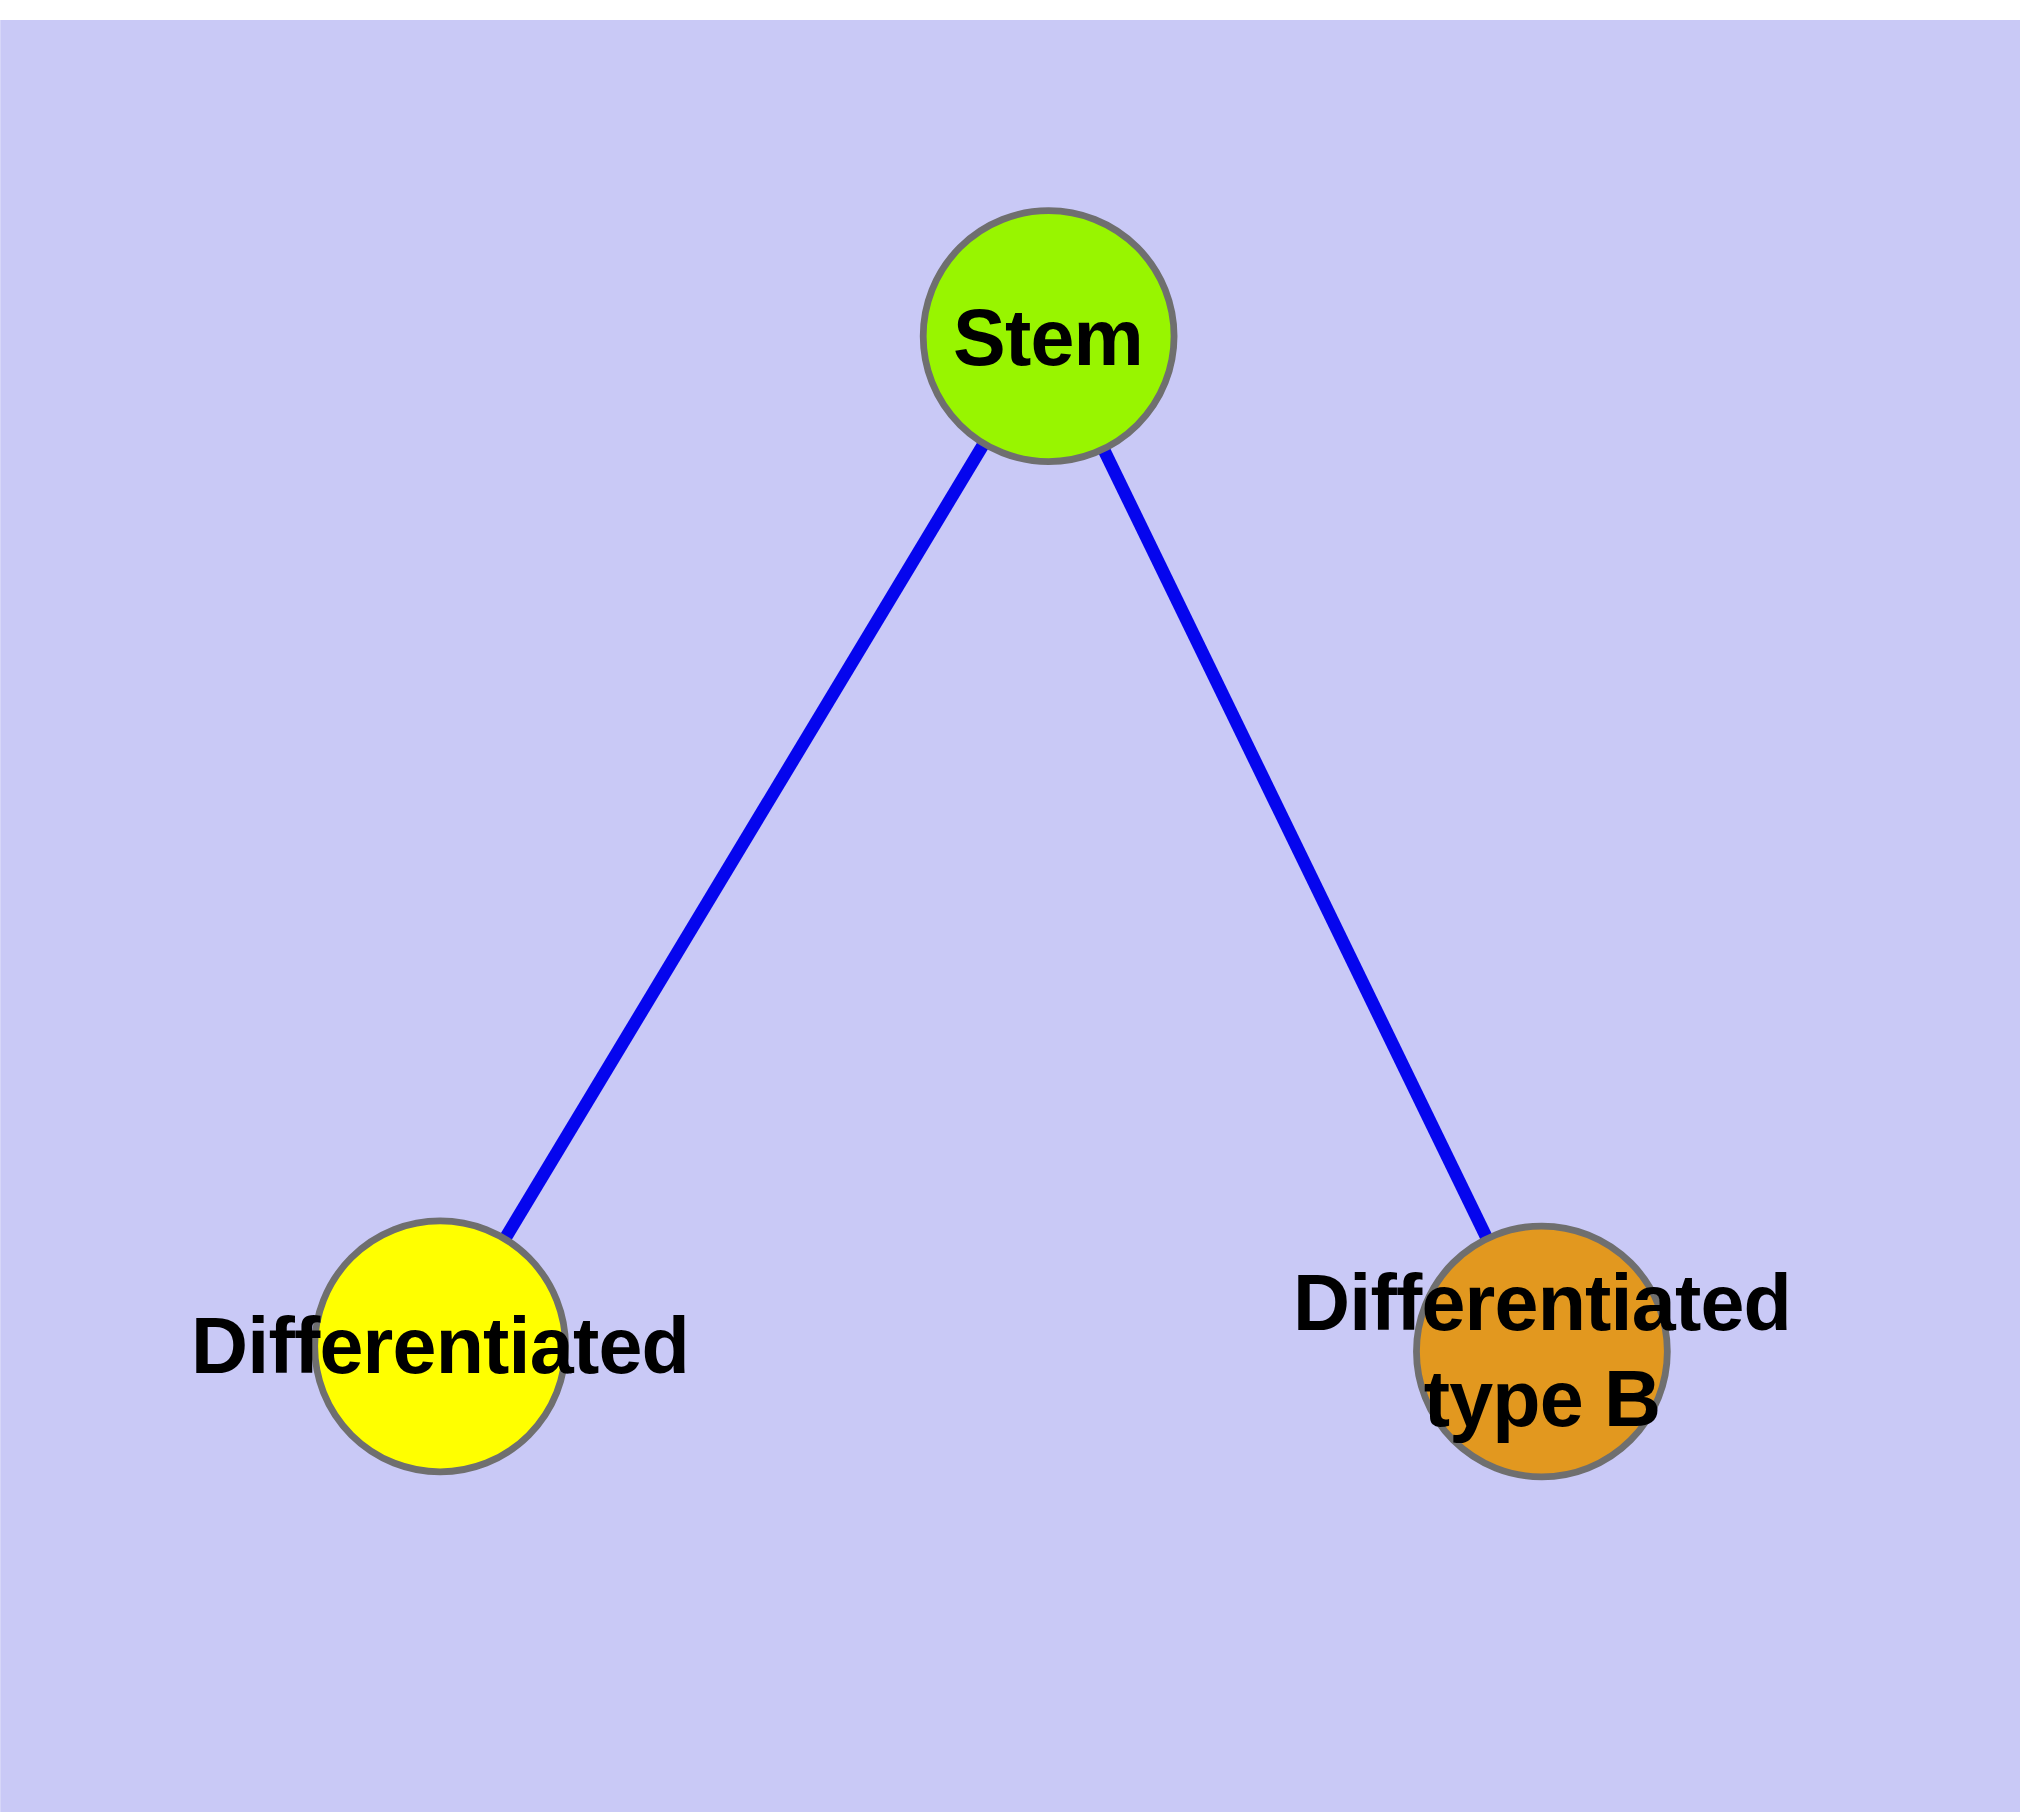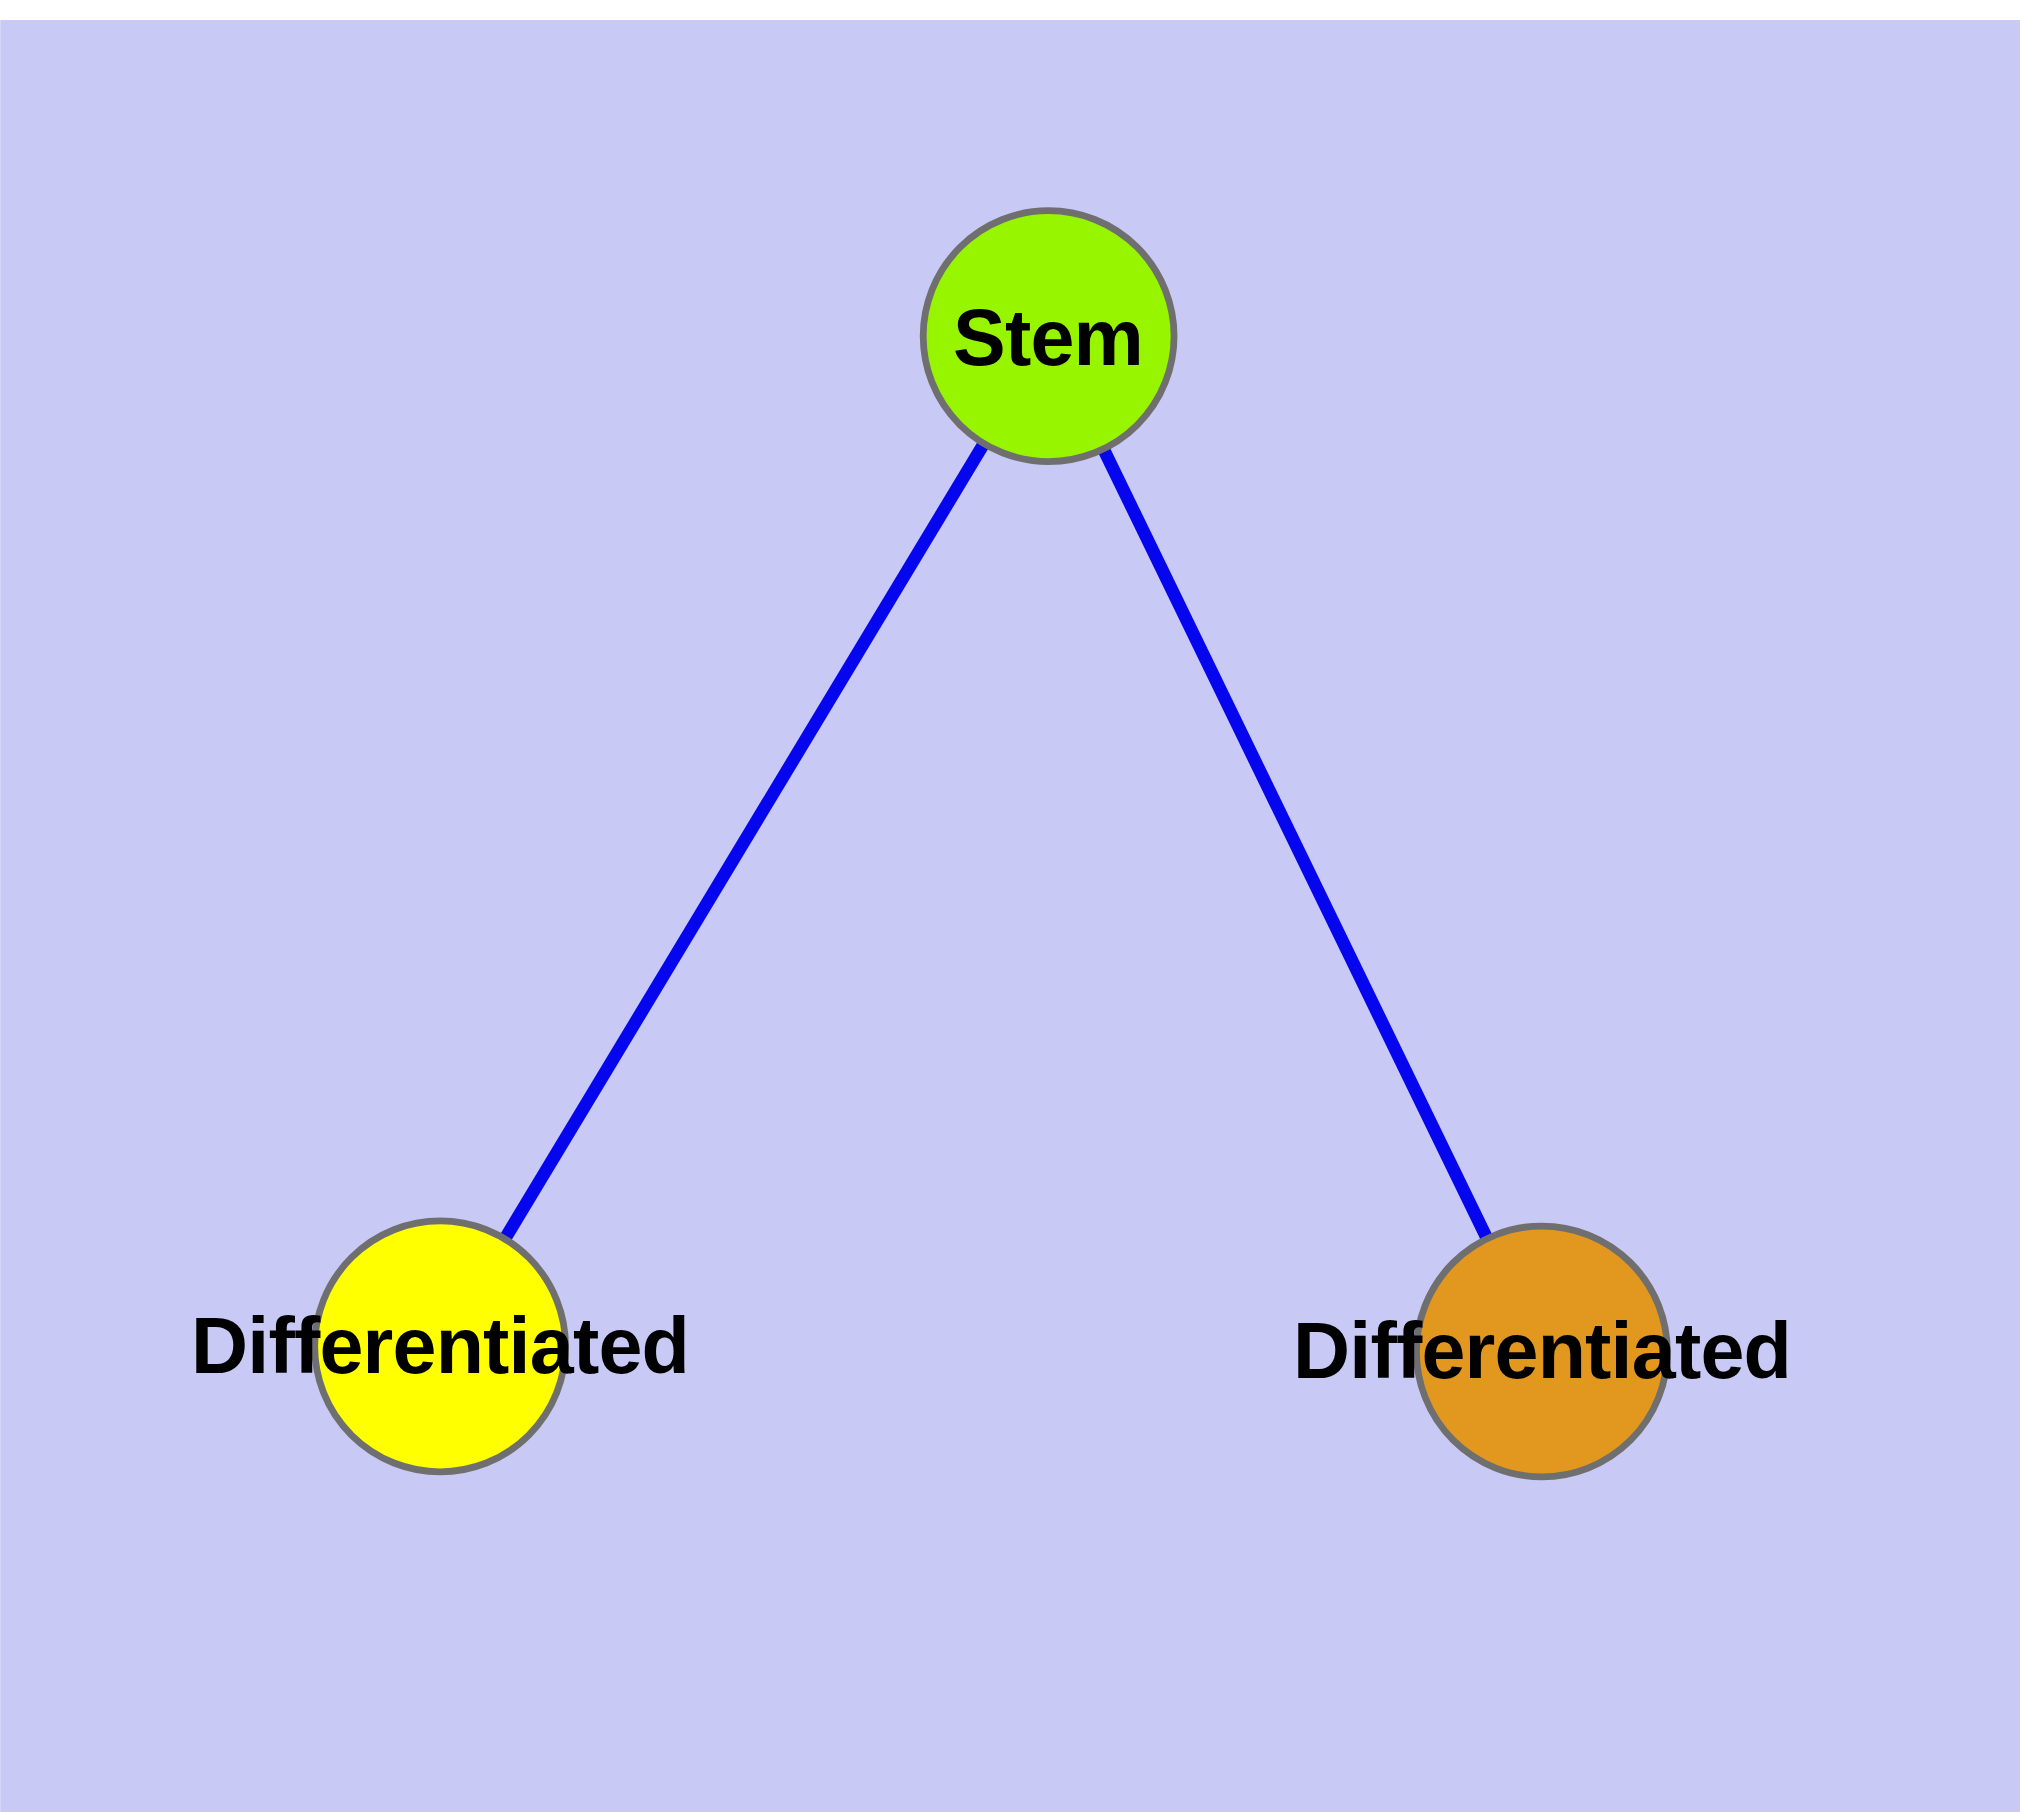--- a/index.html
+++ b/index.html
@@ -53,15 +53,16 @@
   </svg>
 
   <div class="node-label" style="left:1048px; top:318px;">Stem</div>
 
   <div class="node-label" style="left:440px; top:1326px;">
     <div>Differentiated</div>
   </div>
 
   <div class="node-label" style="left:1542px; top:1331px;">
     <div>Differentiated</div>
+    <div>type B</div>
   </div>
 </div>
 
 
 </body></html>

